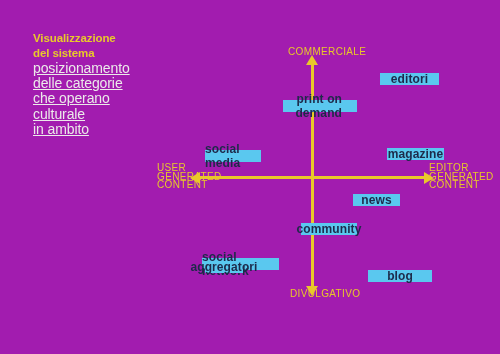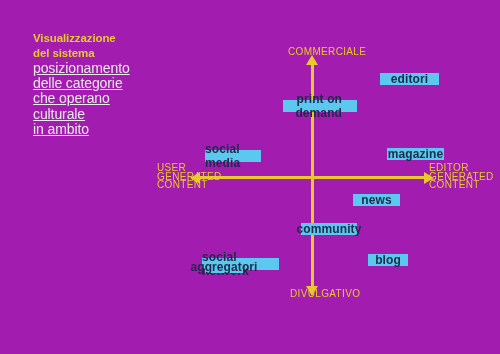--- a/index.html
+++ b/index.html
@@ -170,16 +170,16 @@
   <div id="nodes-layer">
       <div class="node" style="left: 380px; top: 73px; width: 59px;">editori</div>
       <div class="node" style="left: 283px; top: 100px; width: 74px;">shop</div>
       <div class="node" style="left: 283px; top: 100px; width: 59px; text-align: right;">print on demand</div>
       <div class="node" style="left: 205px; top: 150px; width: 56px;">social media</div>
       <div class="node" style="left: 347px; top: 148px; width: 57px; margin-left: 40px;">magazine</div>
       <div class="node" style="left: 353px; top: 194px; width: 47px;">news</div>
       <div class="node" style="left: 285px; top: 223px; width: 56px; margin-left: 16px;">community</div>
       <div class="node" style="left: 202px; top: 258px; width: 77px;">social network</div>
       <div class="node" style="left: 205px; top: 261px; width: 38px;">aggregatori</div>
-      <div class="node" style="left: 368px; top: 254px; width: 40px;">blog</div>
+      <div class="node" style="left: 368px; top: 270px; width: 64px;">blog</div>
     </div>
 
 </div>
 
 </body></html>

